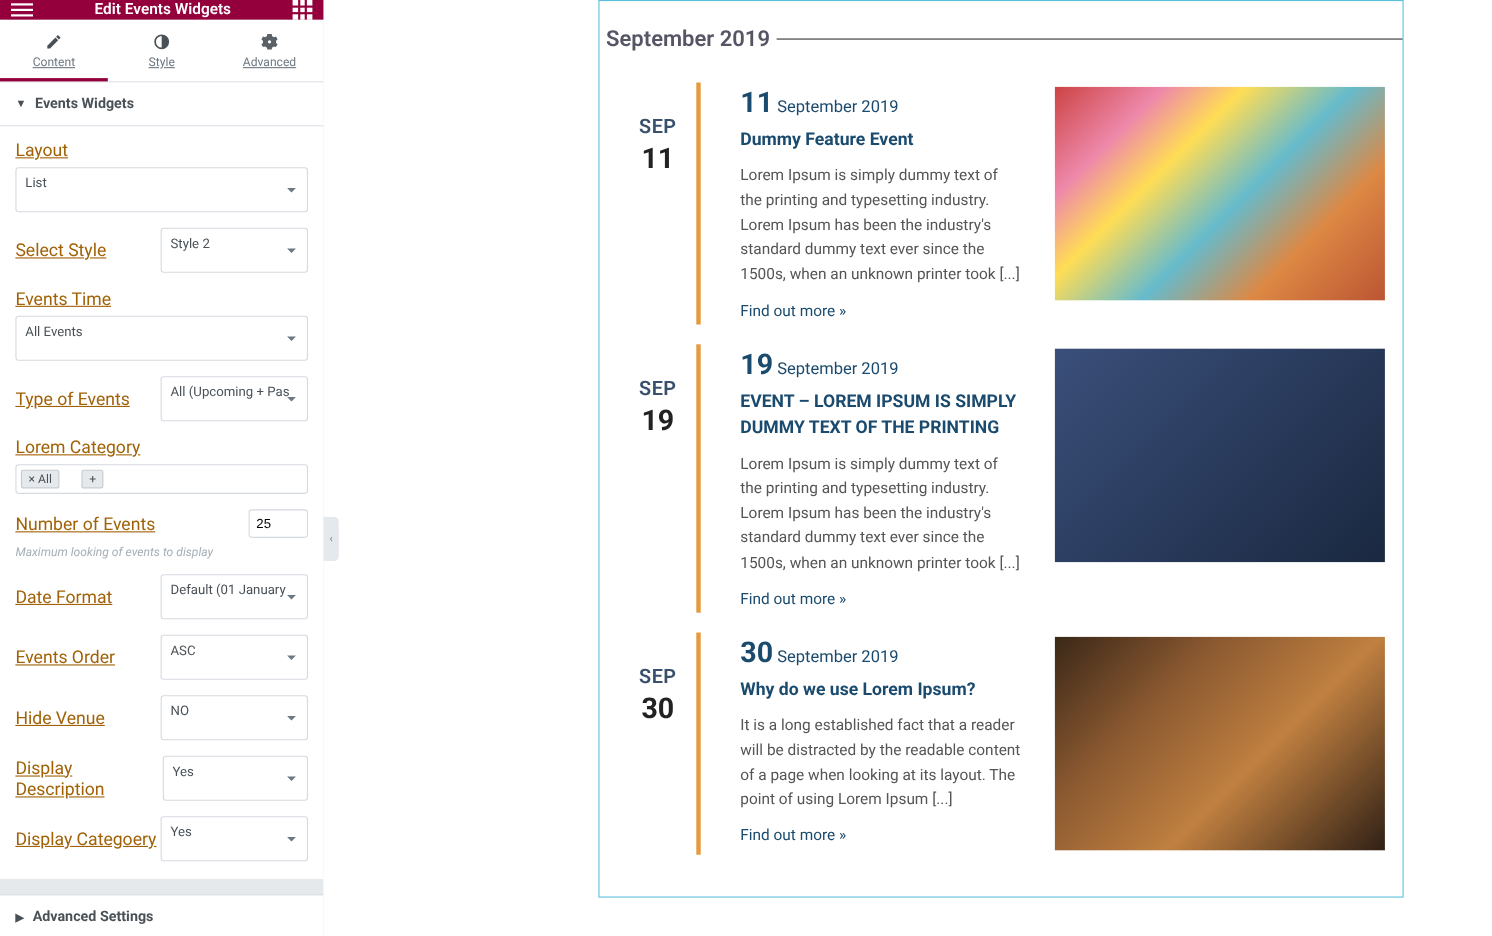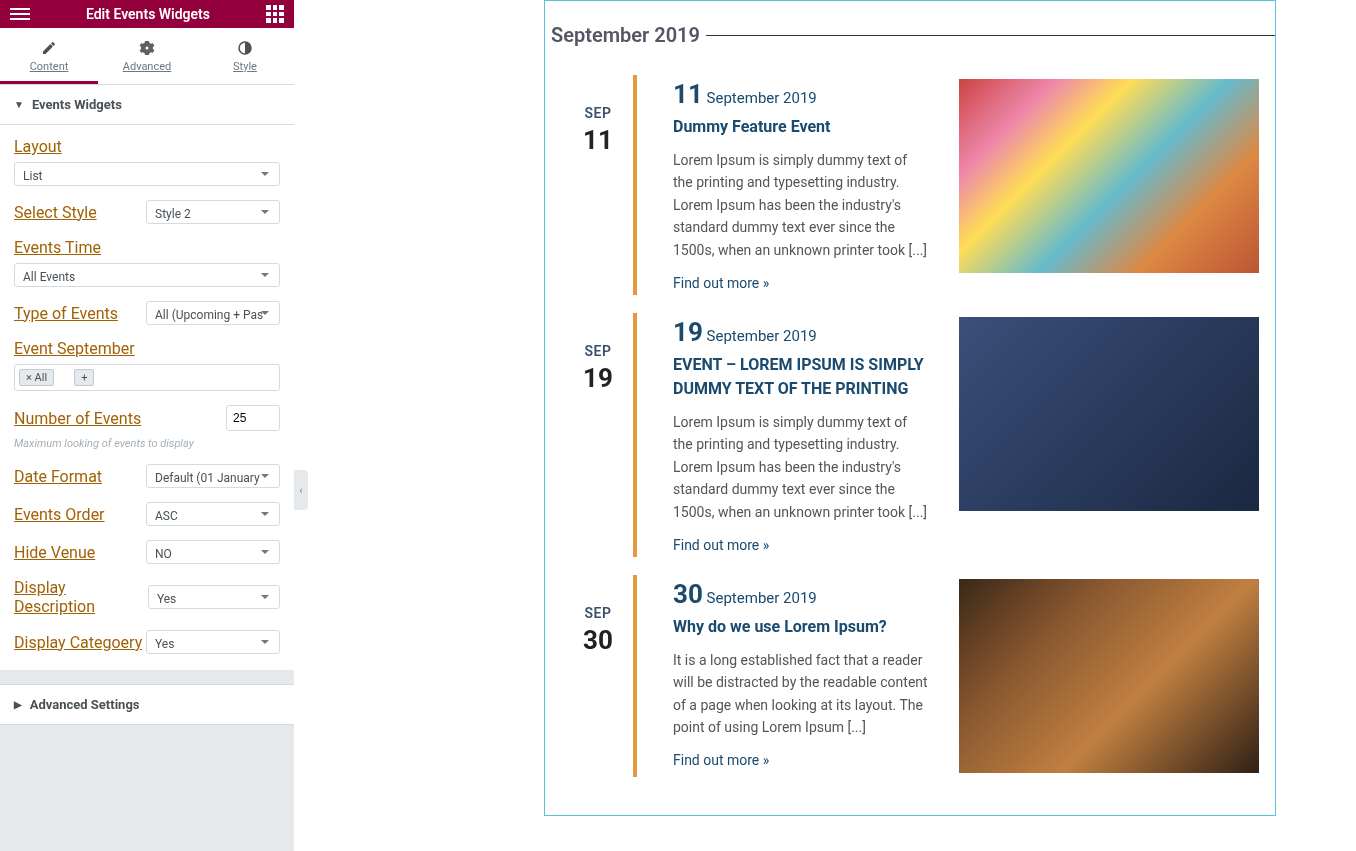--- a/index.html
+++ b/index.html
@@ -22,21 +22,21 @@
 
 .section-header { background: #fff; padding: 12px 14px; font-size: 13px; font-weight: 700; display: flex; align-items: center; gap: 8px; border-bottom: 1px solid #d5dadf; cursor: pointer; }
 .caret { font-size: 10px; }
 
 .controls { background: #fff; padding: 12px 14px 16px; }
 .field { margin-bottom: 14px; }
 .field-row { display: flex; align-items: center; justify-content: space-between; }
 .field-label { font-size: 16px; color: #a16207; text-decoration: underline; }
 .hint { font-size: 11px; color: #a4afb7; font-style: italic; margin-top: 6px; }
 
-.select, .input { border: 1px solid #d5dadf; background: #fff; border-radius: 3px; font-size: 12px; padding: 6px 28px 2px 8px; color: #495157; position: relative; }
+.select, .input { border: 1px solid #d5dadf; background: #fff; border-radius: 3px; font-size: 12px; padding: 6px 28px 19px 8px; color: #495157; position: relative; }
 .select { cursor: pointer; }
 .sel-full { width: 100%; display: block; margin-top: 6px; }
 .sel-sm { width: 134px; }
 .sel-arrow::after { content: ""; position: absolute; right: 10px; top: 50%; margin-top: -2px; border: 4px solid transparent; border-top-color: #6d7882; }
 .tagbox { border: 1px solid #d5dadf; border-radius: 3px; padding: 4px; margin-top: 6px; display: flex; gap: 20px; }
 .tag { background: #e6e9ec; border: 1px solid #c2cbd2; border-radius: 2px; padding: 1px 6px; font-size: 11px; cursor: pointer; }
 .num-input { width: 54px; text-align: left; padding: 5px 6px; border: 1px solid #d5dadf; border-radius: 3px; font-size: 12px; }
 
 .adv-section { background: #fff; border-top: 1px solid #d5dadf; border-bottom: 1px solid #d5dadf; padding: 12px 14px; font-size: 13px; font-weight: 700; display: flex; align-items: center; gap: 8px; margin-top: 14px; cursor: pointer; }
 
@@ -44,21 +44,21 @@
 
 
 .preview { flex: 1; padding: 0 40px 20px; overflow: auto; position: relative; }
 .widget { border: 1px solid #5bc0de; margin-left: 210px; width: 732px; padding: 0 0 20px; position: relative; }
 .month-header { display: flex; align-items: center; margin: 22px 0 28px; }
 .month-title { font-size: 20px; font-weight: 600; color: #556; padding: 0 6px; }
 .month-line { flex: 1; height: 1px; background: #333; }
 
 .event { display: flex; padding: 0 0 18px 18px; }
 .event-date-col { width: 70px; text-align: center; padding-top: 30px; }
-.event-month { font-size: 14px; font-weight: 600; color: #38506c; letter-spacing: 0.5px; }
+.event-month { font-size: 18px; font-weight: 600; color: #38506c; letter-spacing: 0.5px; }
 .event-day-big { font-size: 26px; font-weight: 700; color: #222; margin-top: 4px; }
 .event-body { border-left: 4px solid #e59a3e; padding: 4px 0 4px 36px; display: flex; gap: 30px; }
 .event-text { width: 256px; }
 .event-date-line { font-size: 15px; color: #1a4a6e; margin-bottom: 6px; }
 .event-date-line .dn { font-size: 26px; font-weight: 700; }
 .event-title { font-size: 16px; font-weight: 700; color: #1a4a6e; margin-bottom: 10px; line-height: 1.5; }
 .event-desc { font-size: 14px; color: #555; line-height: 1.6; margin-bottom: 14px; }
 .event-link { font-size: 14px; color: #1a4a6e; cursor: pointer; }
 .event-img { width: 300px; height: 194px; background: linear-gradient(135deg, #3a4f7a, #1a2840); }
 .event-img.crowd { background: linear-gradient(135deg, #c44 0%, #e8a 20%, #fd5 35%, #6bc 55%, #d84 75%, #b53 100%); }
@@ -96,35 +96,35 @@
         <span class="tab-icon">
           <svg width="16" height="16" viewBox="0 0 16 16" style="margin:0 auto">
               <path fill="#495157" d="M2 11.5V14h2.5l7.4-7.4-2.5-2.5L2 11.5zM13.7 4.8c.3-.3.3-.7 0-1l-1.5-1.5c-.3-.3-.7-.3-1 0l-1.2 1.2 2.5 2.5 1.2-1.2z"></path>
             </svg>
         </span>
         <span>Content</span>
       </div>
       <div class="tab">
         <span class="tab-icon">
           <svg width="16" height="16" viewBox="0 0 16 16" style="margin:0 auto">
+              <circle cx="8" cy="8" r="6" fill="none" stroke="#495157" stroke-width="1.5"></circle>
+              <path fill="#495157" d="M8 2a6 6 0 010 12V2z"></path>
+            </svg>
+        </span>
+        <span>Style</span>
+      </div>
+      <div class="tab">
+        <span class="tab-icon">
+          <svg width="16" height="16" viewBox="0 0 16 16" style="margin:0 auto">
               <path fill="#495157" d="M8 5a3 3 0 100 6 3 3 0 000-6zm6 3c0-.4 0-.7-.1-1l1.5-1.2-1.5-2.6-1.8.6c-.5-.4-1.1-.7-1.7-.9L10 1H6l-.4 1.9c-.6.2-1.2.5-1.7.9l-1.8-.6L.6 5.8 2.1 7c-.1.3-.1.6-.1 1s0 .7.1 1L.6 10.2l1.5 2.6 1.8-.6c.5.4 1.1.7 1.7.9L6 15h4l.4-1.9c.6-.2 1.2-.5 1.7-.9l1.8.6 1.5-2.6L13.9 9c.1-.3.1-.6.1-1z" opacity=".9"></path>
               <circle cx="8" cy="8" r="1.5" fill="#fff"></circle>
             </svg>
         </span>
         <span>Advanced</span>
       </div>
-      <div class="tab">
-        <span class="tab-icon">
-          <svg width="16" height="16" viewBox="0 0 16 16" style="margin:0 auto">
-              <circle cx="8" cy="8" r="6" fill="none" stroke="#495157" stroke-width="1.5"></circle>
-              <path fill="#495157" d="M8 2a6 6 0 010 12V2z"></path>
-            </svg>
-        </span>
-        <span>Style</span>
-      </div>
     </div>
 
     <div class="section-header">
       <span class="caret">▼</span>
       <span>Events Widgets</span>
     </div>
 
     <div class="controls">
       <div class="field">
         <div class="field-label">Layout</div>
@@ -140,21 +140,21 @@
         <div class="field-label">Events Time</div>
         <div class="select sel-full sel-arrow">All Events</div>
       </div>
 
       <div class="field field-row">
         <div class="field-label">Type of Events</div>
         <div class="select sel-sm sel-arrow" style="white-space:nowrap;overflow:hidden">All (Upcoming + Pas</div>
       </div>
 
       <div class="field">
-        <div class="field-label">Event September</div>
+        <div class="field-label">Lorem Category</div>
         <div class="tagbox">
           <span class="tag">× All</span>
           <span class="tag">+</span>
         </div>
       </div>
 
       <div class="field">
         <div class="field-row">
           <div class="field-label">Number of Events</div>
           <input class="num-input" value="25" style="">

